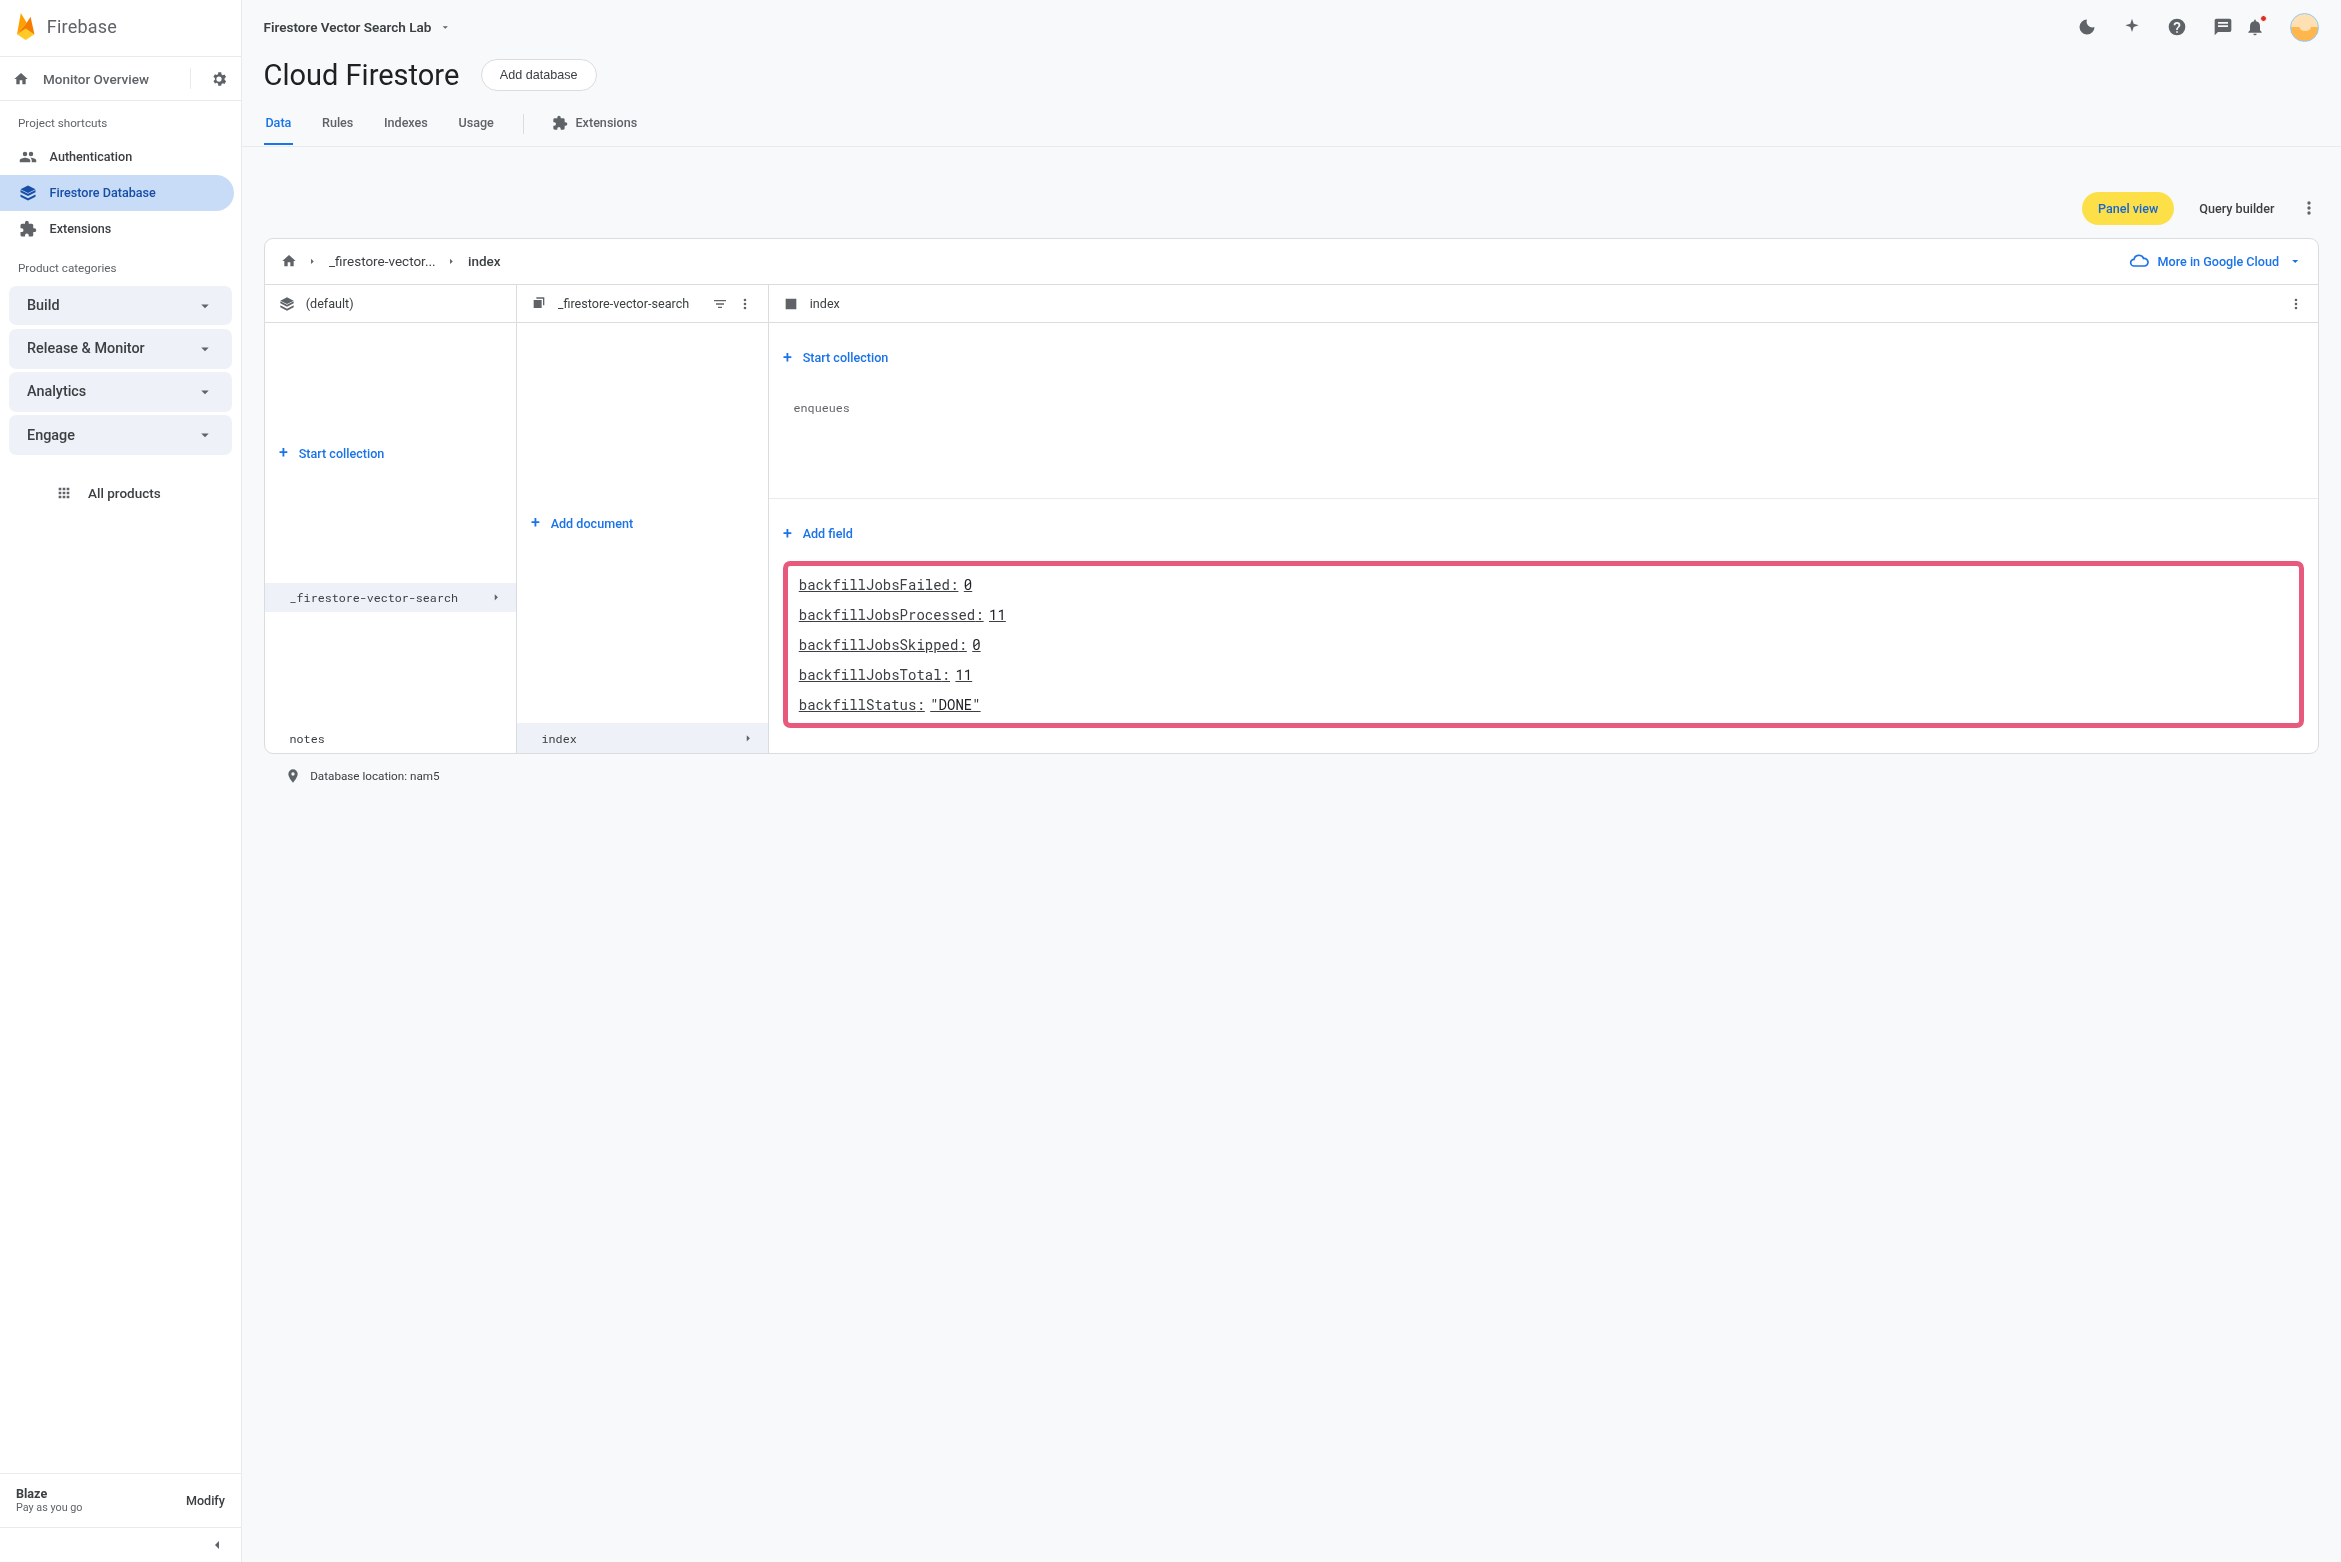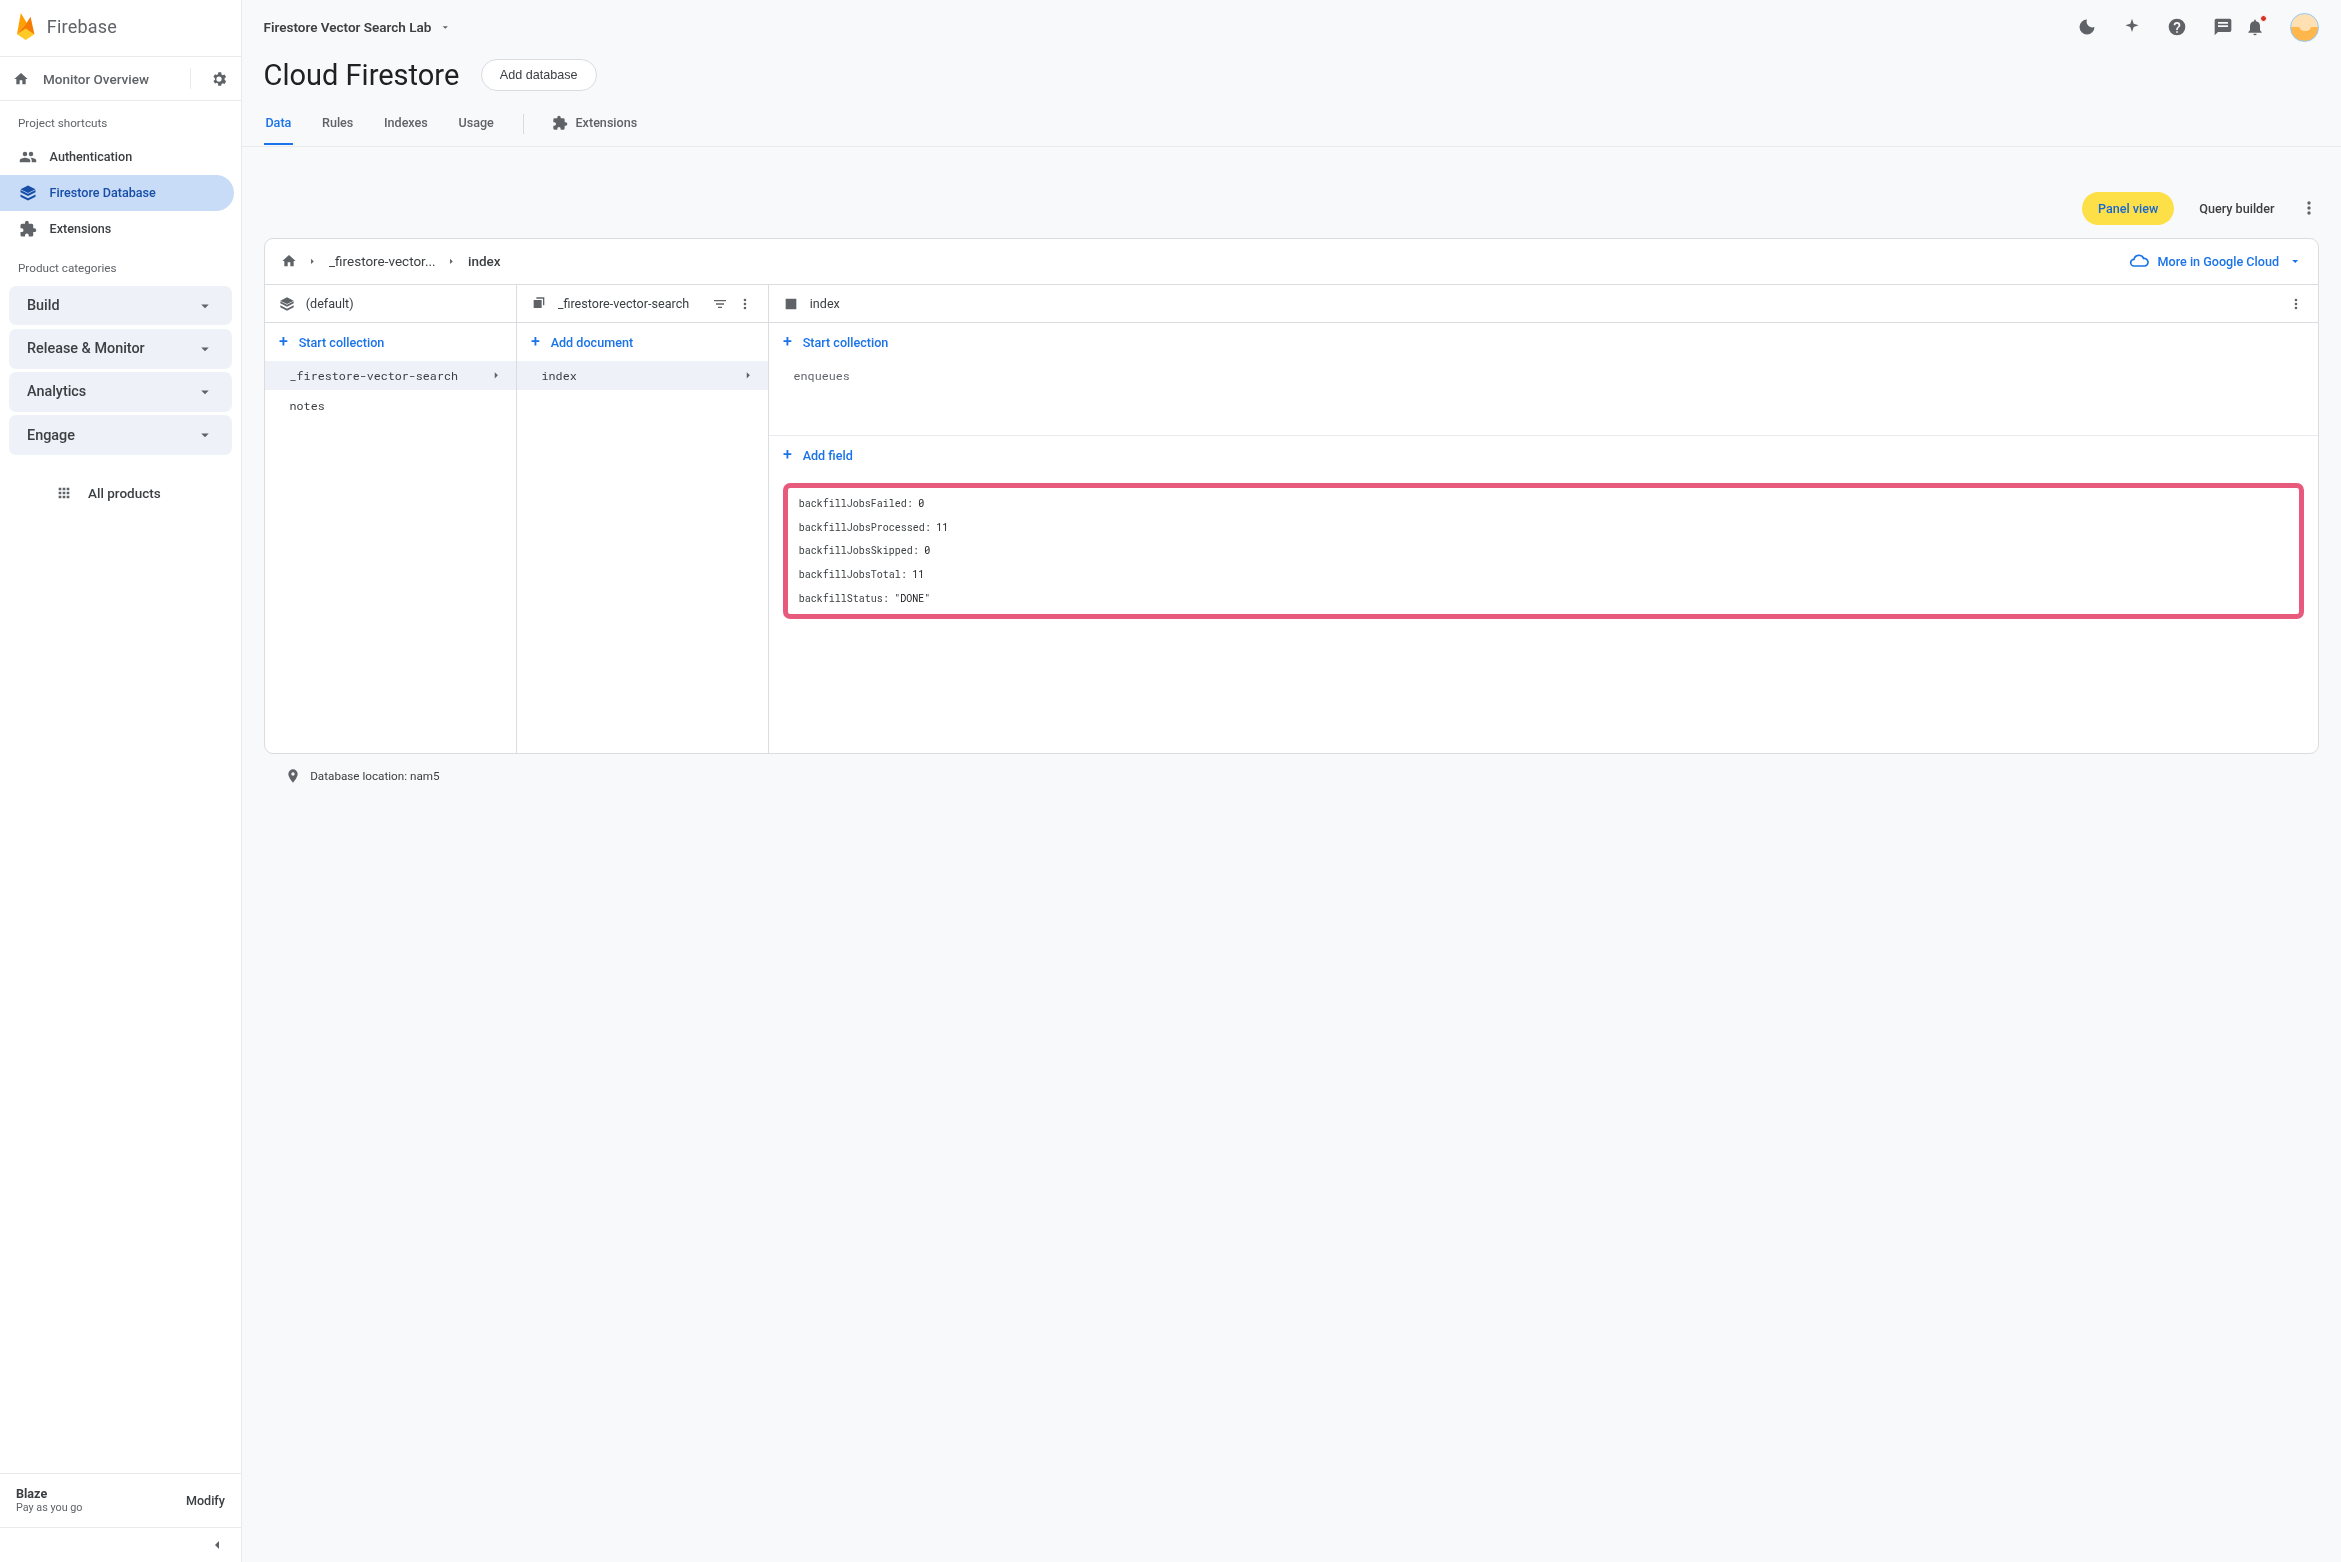--- a/index.html
+++ b/index.html
@@ -56,36 +56,36 @@
 .more-vert { width: 20px; height: 20px; color: #5f6368; cursor: pointer; }
 
 .data-panel { border: 0.9px solid #dadce0; border-radius: 9px; background: #fff; overflow: hidden; display: flex; flex-direction: column; }
 .breadcrumb-bar { display: flex; align-items: center; justify-content: space-between; padding: 12.6px 16px; border-bottom: 0.9px solid #dadce0; }
 .breadcrumb { display: flex; align-items: center; gap: 10.8px; font-size: 13.5px; color: #3c4043; }
 .breadcrumb .crumb { color: #3c4043; max-width: 126px; overflow: hidden; text-overflow: ellipsis; white-space: nowrap; }
 .breadcrumb .crumb.active { font-weight: 500; }
 .cloud-link { display: flex; align-items: center; gap: 9px; color: #1a73e8; font-weight: 500; font-size: 12.6px; cursor: pointer; }
 
 .columns { display: flex; min-height: 468px; }
-.col { border-right: 0.9px solid #dadce0; display: flex; flex-direction: column; }
+.col { border-right: 0.9px solid #dadce0; display: flex; flex-direction: column; justify-content: space-between; }
 .col:last-child { border-right: none; }
 .col1 { width: 252px; }
 .col2 { width: 252px; }
 .col3 { flex: 1; }
 .col-header { display: flex; align-items: center; gap: 10.8px; padding: 10.8px 14.4px; border-bottom: 0.9px solid #dadce0; font-size: 12.6px; color: #3c4043; justify-content: space-between; }
 .col-header-left { display: flex; align-items: center; gap: 10.8px; }
 .col-header .header-icon { width: 16px; height: 16px; color: #5f6368; }
 .col-action { display: flex; align-items: center; gap: 10.8px; padding: 10.8px 14.4px; color: #1a73e8; font-weight: 500; font-size: 12.6px; cursor: pointer; }
 .plus-icon { font-size: 16px; line-height: 1; }
 .list-item { display: flex; align-items: center; justify-content: space-between; padding: 7.2px 12.6px 7.2px 25px; font-family: "Roboto Mono", monospace; font-size: 11.7px; color: #3c4043; cursor: pointer; }
 .list-item.selected { background: #eef2f8; }
 .list-item.sub { color: #5f6368; }
 .field-section { padding: 0 0 14.4px 0; }
 .fields-box { margin: 9px 14.4px 10.8px 14.4px; border: 5.4px solid #e85a7b; border-radius: 7.2px; padding: 9px 10.8px; display: flex; flex-direction: column; gap: 10.8px; }
-.field-row { font-family: "Roboto Mono", monospace; font-size: 10px; color: #3c4043; }
+.field-row { font-family: "Roboto Mono", monospace; font-size: 14px; color: #3c4043; text-decoration: underline; }
 .field-row .fname { color: #3c4043; }
 .field-row .fval { color: #202124; margin-left: 5.4px; }
 
 .footer-loc { display: flex; align-items: center; gap: 9px; padding: 14.4px 21.6px 7.2px; font-size: 11.7px; color: #3c4043; }
 
 svg { display: block; }
 .small-icon { width: 16px; height: 16px; color: #5f6368; }
 .header-actions { display: flex; align-items: center; gap: 9px; }
 .notif-wrap { position: relative; }
 .notif-dot { position: absolute; top: -1.8px; right: -1.8px; width: 7.2px; height: 7.2px; background: #d93025; border-radius: 50%; border: 1.8px solid #fff; }

